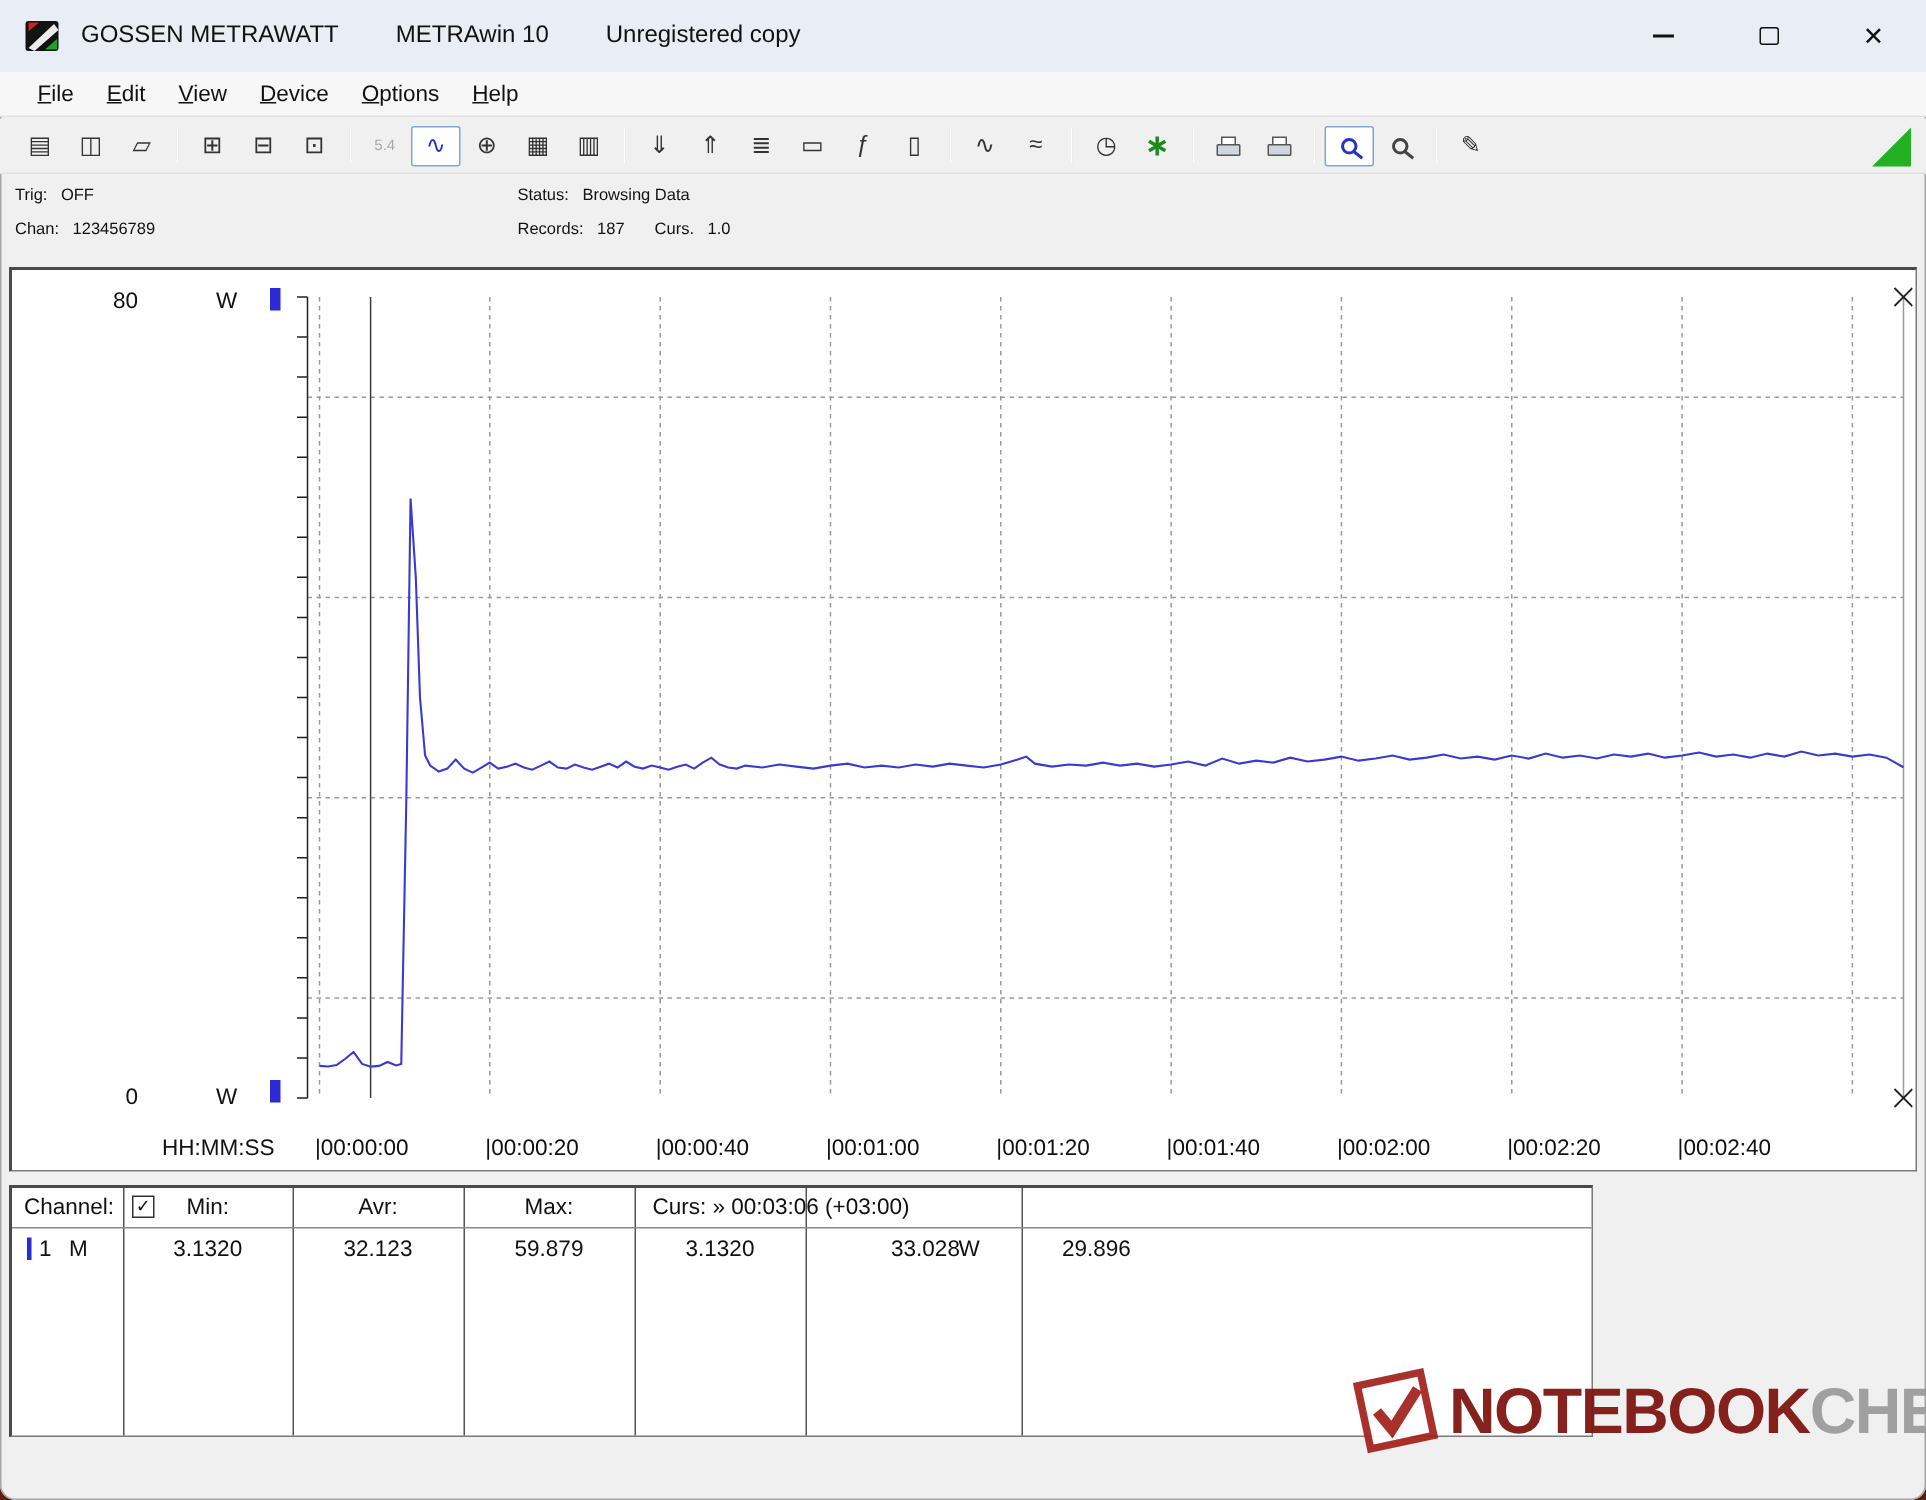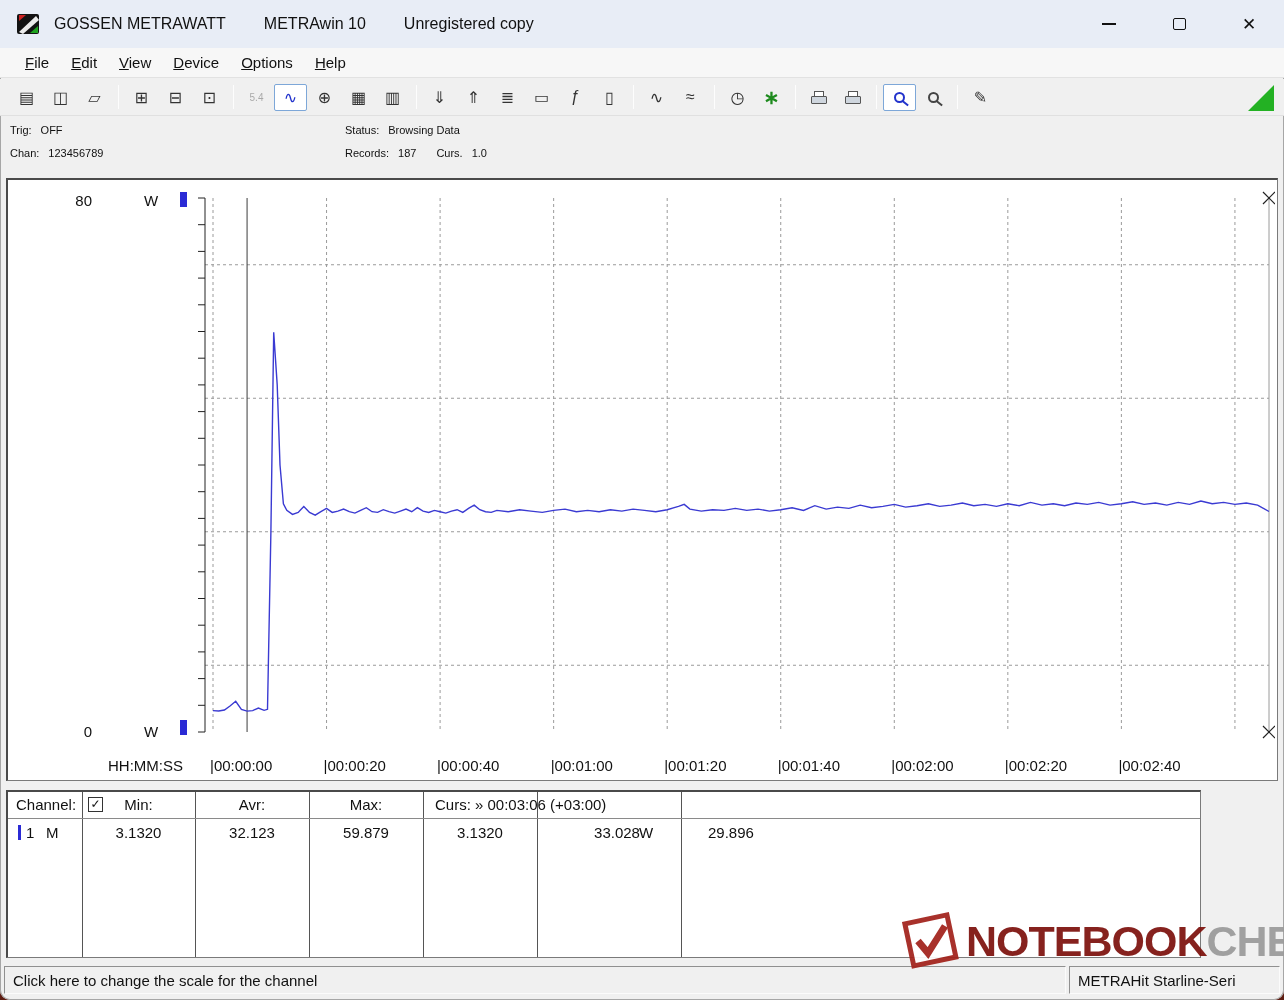--- a/index.html
+++ b/index.html
@@ -66,21 +66,21 @@
   
   .info-text { position:absolute; font-size:11px; white-space:nowrap; }
   .info-text .val { margin-left:9px; }
   .info-text .gap { margin-left:20px; }
   
   .panel {
     position:absolute; background:#fff;
     border:1px solid #7a7a7a; border-top:2px solid #4a4a4a; border-left:2px solid #4a4a4a;
   }
   .chart-panel { left:6px; top:178px; width:1272px; height:603px; }
-  .table-panel { left:6px; top:790px; width:1195px; height:168px; }
+  .table-panel { left:6px; top:790px; width:1056px; height:168px; }
   
   .ylab  { position:absolute; width:34px; text-align:right; font-size:15px; }
   .yunit { position:absolute; font-size:15px; }
   .ymark { position:absolute; left:172px; width:7px; height:15px; background:#2b2bd5; }
   #chart-svg { position:absolute; left:185px; top:10px; }
   .xaxis-title { position:absolute; left:100px; top:577px; font-size:15px; }
   .xtick { position:absolute; top:577px; font-size:15px; white-space:nowrap; }
   .grid    { stroke:#9a9a9a; stroke-width:1; stroke-dasharray:3 3; }
   .axis    { stroke:#222; stroke-width:1; }
   .cursor  { stroke:#3c3c3c; stroke-width:1; }
@@ -346,22 +346,20 @@
     <div class="tcell" style="left:38px; top:32px;">M</div>
     <div class="tcell tcenter" style="left:74px;  top:32px; width:113px;">3.1320</div>
     <div class="tcell tcenter" style="left:187px; top:32px; width:114px;">32.123</div>
     <div class="tcell tcenter" style="left:301px; top:32px; width:114px;">59.879</div>
     <div class="tcell tcenter" style="left:415px; top:32px; width:114px;">3.1320</div>
     <div class="tcell tcenter" style="left:550px; top:32px; width:118px;">33.028</div>
     <div class="tcell" style="left:631px; top:32px;">W</div>
     <div class="tcell" style="left:700px; top:32px;">29.896</div>
   </div>
 
-  <div class="statusbar-seg sb-left">Click here to change the scale for the channel</div>
-  <div class="statusbar-seg sb-right">METRAHit Starline-Seri</div>
 
   <div class="watermark">
     <svg width="64" height="62" viewBox="0 0 64 62">
       <g transform="rotate(-12 32 31)">
         <rect x="11" y="9" width="43" height="43" fill="#ffffff" stroke="#a2221b" stroke-width="5"></rect>
       </g>
       <path d="M20 31 L30 43 L47 16" stroke="#a2221b" stroke-width="7" fill="none"></path>
     </svg>
     <span class="wm-text wm-primary">NOTEBOOK</span>
     <span class="wm-text wm-secondary">CHECK</span>

